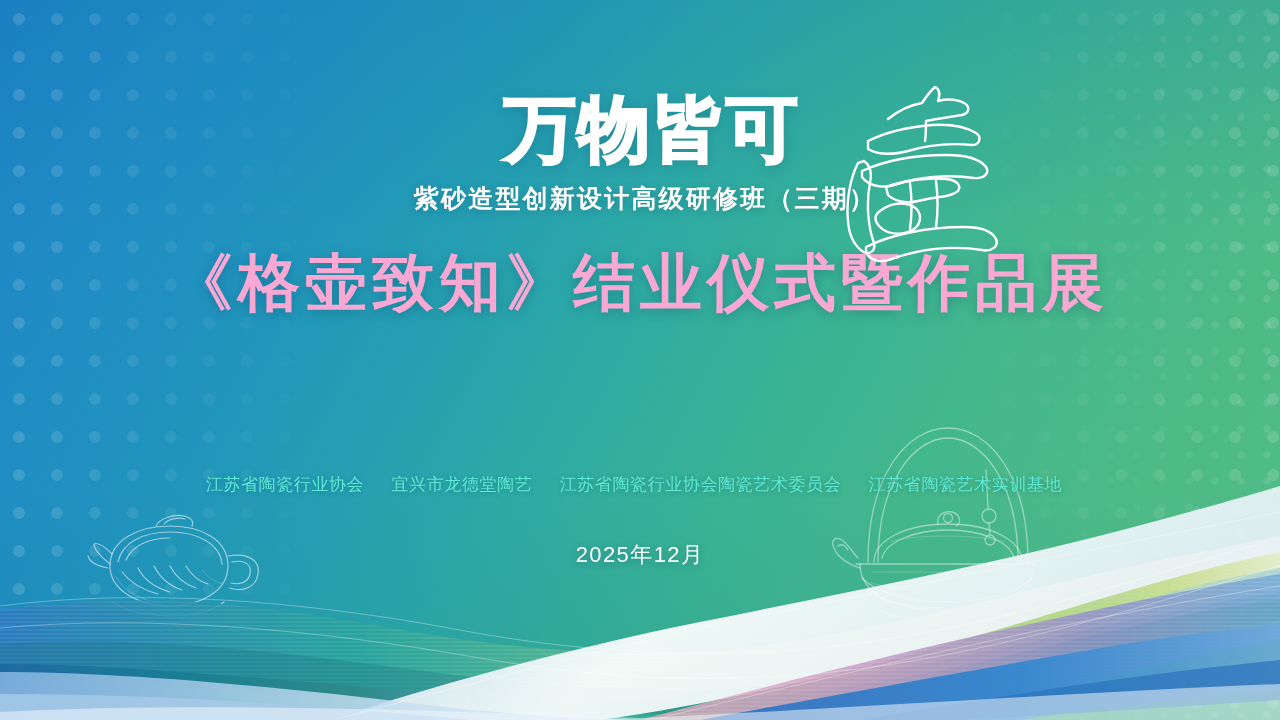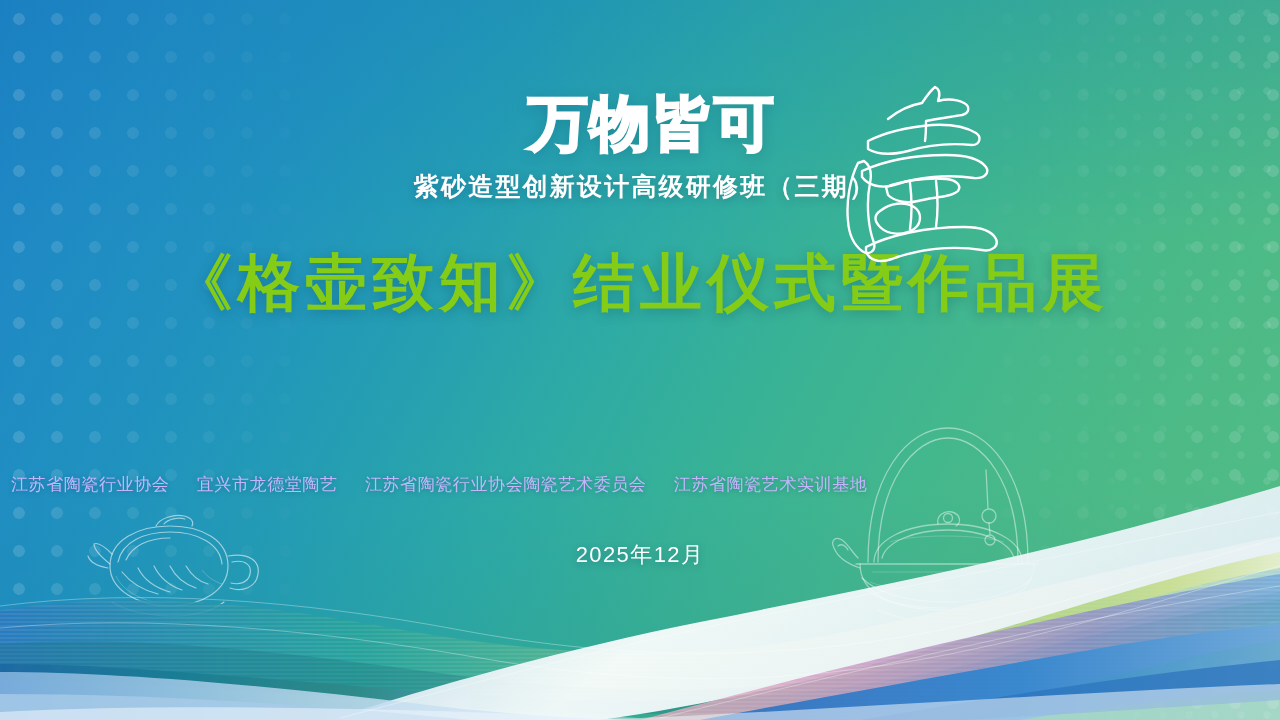--- a/index.html
+++ b/index.html
@@ -70,21 +70,21 @@
 
   .headline-row {
     position:relative;
     margin-top:93px;
     display:flex; align-items:flex-start; justify-content:center;
     width:100%;
   }
   .headline {
     font-family:"DejaVu Sans","Liberation Sans",sans-serif;
     font-weight:bold;
-    font-size:60px;
+    font-size:72px;
     line-height:1.02;
     letter-spacing:2px;
     color:#ffffff;
     -webkit-text-stroke:2.5px #ffffff;
     text-shadow:0 3px 14px rgba(8,60,80,0.28);
     white-space:nowrap;
     padding-left:24px;
   }
   .brush-hu {
     position:absolute;
@@ -98,36 +98,37 @@
     font-size:25px;
     letter-spacing:2.2px;
     color:#ffffff;
     font-weight:700;
     white-space:nowrap;
     text-shadow:0 2px 8px rgba(8,60,80,0.28);
     padding-left:10px;
   }
 
   .title-main {
-    margin-top:38px;
+    margin-top:26px;
     font-family:"DejaVu Sans","Liberation Sans",sans-serif;
     font-size:62px;
     font-weight:bold;
     letter-spacing:5px;
-    color:#84cc16;
+    color:#f9a8d4;
     white-space:nowrap;
     text-shadow:0 3px 12px rgba(8,60,80,0.30);
   }
 
   .orgs {
     position:absolute;
     top:473px; left:0; right:12px;
+    text-align:center;
     font-size:17px;
     letter-spacing:0.6px;
-    color:#c4b5fd;
+    color:#5eead4;
     white-space:nowrap;
     text-shadow:0 1px 5px rgba(8,60,80,0.35);
   }
   .orgs .org { margin:0 11px; }
 
   .date {
     position:absolute;
     top:540px; left:0; right:0;
     text-align:center;
     font-size:22px;

